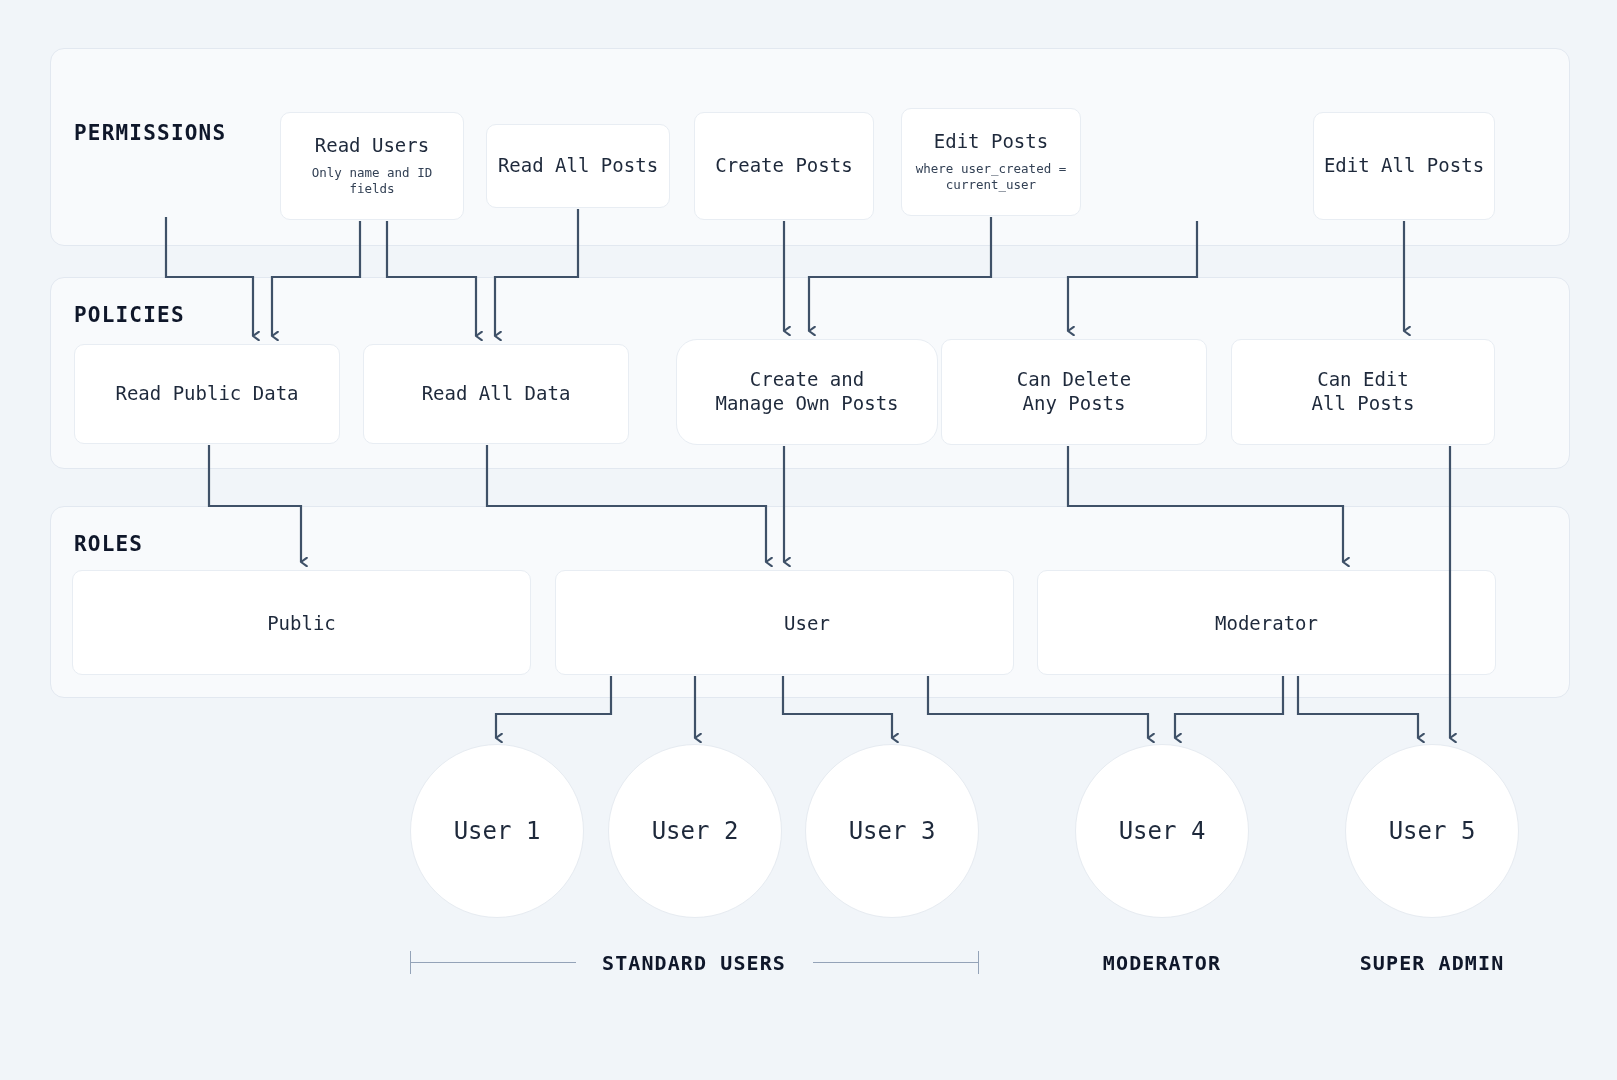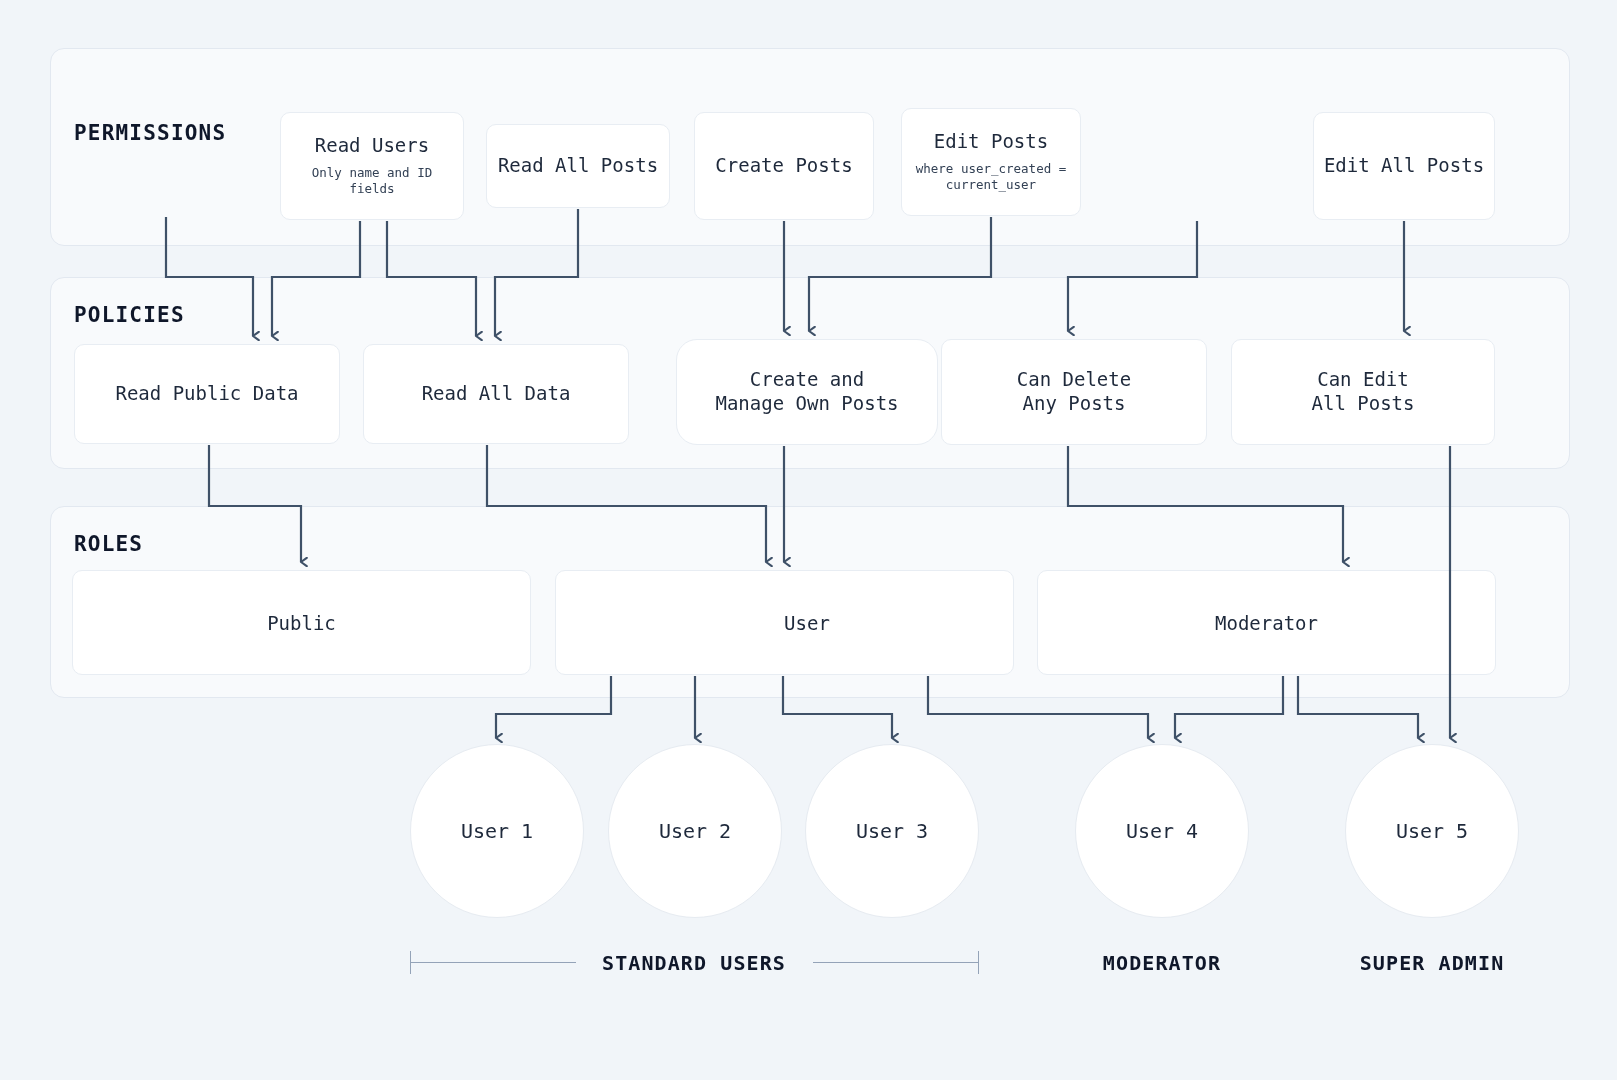--- a/index.html
+++ b/index.html
@@ -64,21 +64,21 @@
     display:flex;align-items:center;justify-content:center;
     font-size:19px;color:#1e293b;
     z-index:2;box-sizing:border-box;
   }
   .ucircle{
     position:absolute;
     background:#ffffff;
     border:1px solid #e6ebf1;
     border-radius:50%;
     display:flex;align-items:center;justify-content:center;
-    font-size:20px;color:#1e293b;
+    font-size:24px;color:#1e293b;
     z-index:2;box-sizing:border-box;
   }
   .grouplabel{
     position:absolute;
     font-size:20px;
     font-weight:700;
     letter-spacing:1.1px;
     color:#0f172a;
     text-align:center;
     z-index:4;

